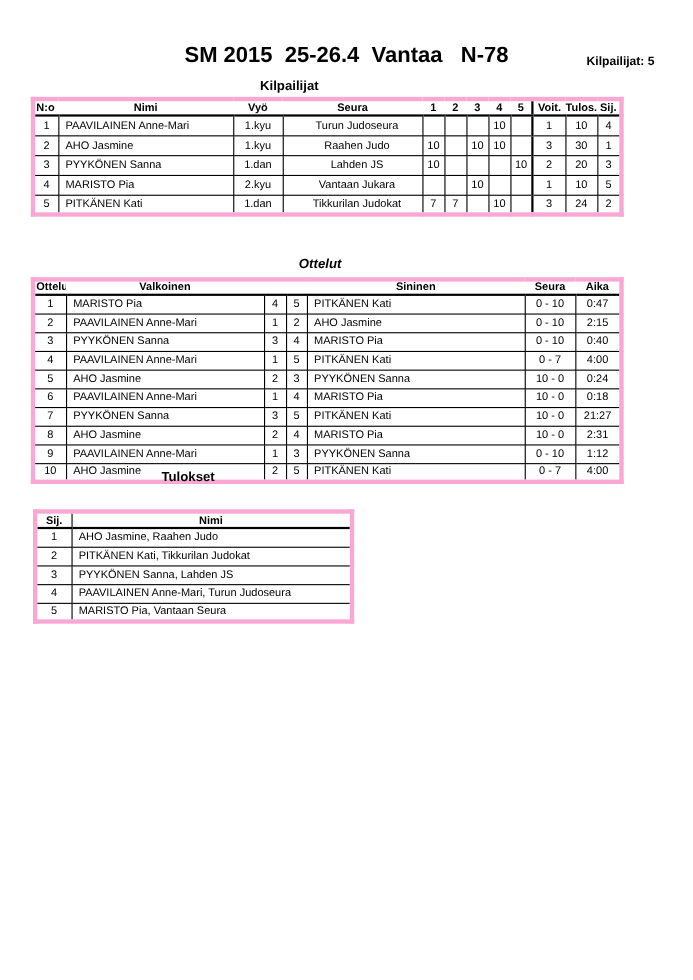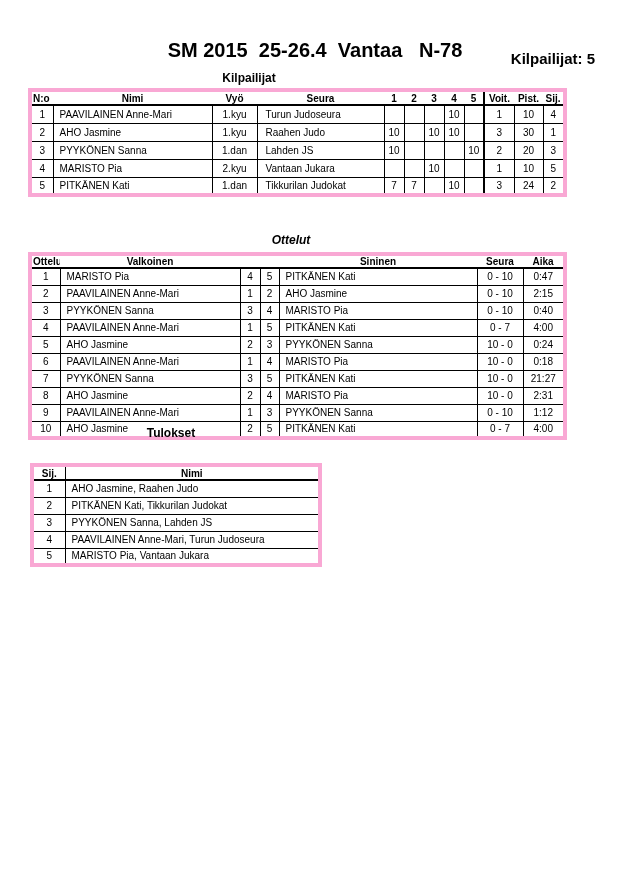--- a/index.html
+++ b/index.html
@@ -10,27 +10,27 @@
     font-family: "Liberation Sans", "DejaVu Sans", sans-serif;
     position: relative; overflow: hidden;
   }
   .page-title {
     position: absolute; top: 40px; left: 0; width: 630px;
     text-align: center; font-size: 20px; font-weight: bold;
     white-space: pre; line-height: 20px;
   }
   .competitors-count {
     position: absolute; top: 50px; right: 35px;
-    font-size: 15px; font-weight: bold;
+    font-size: 11px; font-weight: bold;
   }
   .section-heading {
     position: absolute; width: 200px; text-align: center;
     font-size: 12px; font-weight: bold;
   }
-  #kilpailijat-heading { top: 71px;  left: 149px; }
+  #kilpailijat-heading { top: 71px;  left: 163px; }
   #ottelut-heading     { top: 233px; left: 191px; font-style: italic; }
   #tulokset-heading    { top: 426px; left: 71px;  }
 
   table {
     position: absolute; border-collapse: collapse; table-layout: fixed;
     border: 4px solid #f9a8d4;
   }
   th, td {
     font-size: 10px; padding: 0; white-space: nowrap; overflow: hidden;
     vertical-align: middle; line-height: 11px;
@@ -49,21 +49,21 @@
 
   #kilpailijat-table th { height: 15px; }
   #kilpailijat-table td { height: 18px; }
   #ottelut-table th     { height: 14px; }
   #ottelut-table td     { height: 17px; }
   #tulokset-table th    { height: 15px; }
   #tulokset-table td    { height: 17px; }
 
   .ac { text-align: center; }
   .al { text-align: left; padding-left: 6px; }
-  .al8 { text-align: left; padding-left: 8px; margin-left: 42px; }
+  .al8 { text-align: center; padding-left: 8px; margin-left: 42px; }
   .hl { text-align: left; padding-left: 1px; }
   .sep { border-left: 2px solid #000 !important; }
 </style>
 </head>
 <body>
 
 <div class="page">
 
   <div class="page-title">SM 2015  25-26.4  Vantaa   N-78</div>
   <div class="competitors-count">Kilpailijat: 5</div>
@@ -90,21 +90,21 @@
         <th class="hl">N:o</th>
         <th class="ac">Nimi</th>
         <th class="ac">Vyö</th>
         <th class="ac">Seura</th>
         <th class="ac">1</th>
         <th class="ac">2</th>
         <th class="ac">3</th>
         <th class="ac">4</th>
         <th class="ac">5</th>
         <th class="ac sep">Voit.</th>
-        <th class="ac">Pist.</th>
+        <th class="ac">Tulos.</th>
         <th class="ac">Sij.</th>
       </tr>
     </thead>
     <tbody>
   <tr>
     <td class="ac">1</td>
     <td class="al">PAAVILAINEN Anne-Mari</td>
     <td class="ac">1.kyu</td>
     <td class="al8">Turun Judoseura</td>
     <td class="ac"></td>
@@ -334,18 +334,18 @@
     <td class="al">PYYKÖNEN Sanna, Lahden JS</td>
   </tr>
 
   <tr>
     <td class="ac">4</td>
     <td class="al">PAAVILAINEN Anne-Mari, Turun Judoseura</td>
   </tr>
 
   <tr>
     <td class="ac">5</td>
-    <td class="al">MARISTO Pia, Vantaan Jukara</td>
+    <td class="al">MARISTO Pia, Vantaan Seura</td>
   </tr>
 </tbody>
   </table>
 
 </div>
 
 </body></html>

